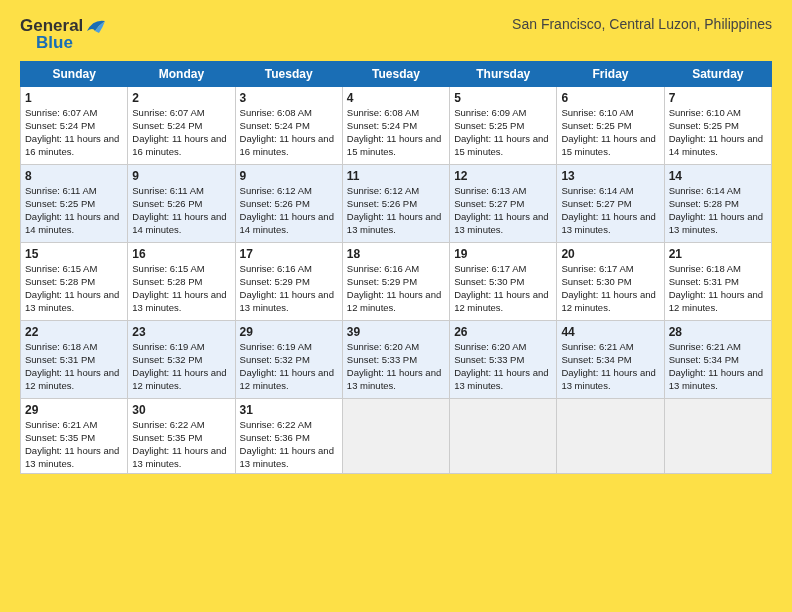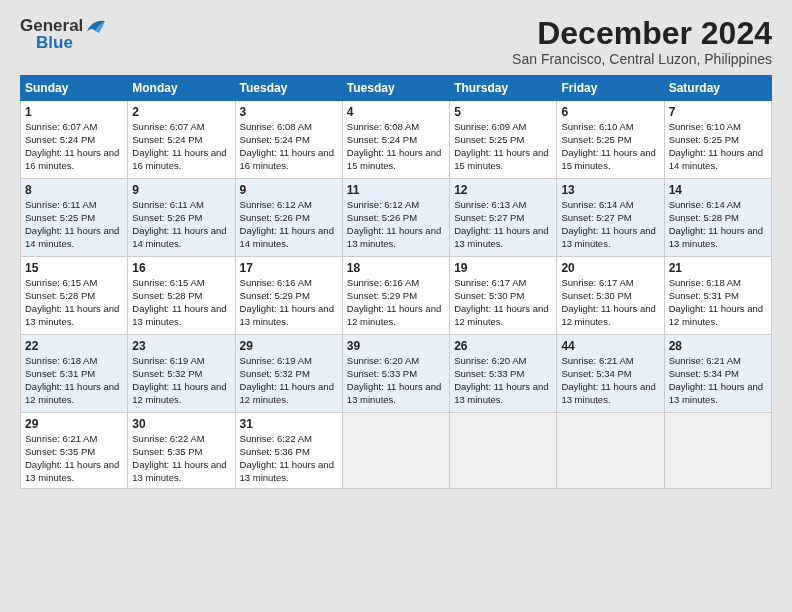--- a/index.html
+++ b/index.html
@@ -7,21 +7,21 @@
       font-family: Arial, sans-serif;
       background: #fff;
       width: 792px;
       height: 612px;
       overflow: hidden;
     }
     .page {
       width: 792px;
       height: 612px;
       padding: 16px 20px 10px 20px;
-      background: #e5e5e5;
+      background: #fde047;
     }
     .header {
       display: flex;
       justify-content: space-between;
       align-items: flex-start;
       margin-bottom: 8px;
     }
     .logo {
       display: flex;
       flex-direction: column;
@@ -49,21 +49,21 @@
       width: 100%;
       border-collapse: collapse;
       table-layout: fixed;
     }
     .calendar th {
       background: #1a6eb5;
       color: #fff;
       font-size: 12px;
       font-weight: bold;
       padding: 5px 4px;
-      text-align: left;
+      text-align: center;
       border: 1px solid #1a6eb5;
     }
     .calendar td {
       border: 1px solid #ccc;
       vertical-align: top;
       padding: 3px 4px;
       font-size: 9.5px;
       color: #222;
       line-height: 1.35;
       height: 78px;
@@ -97,21 +97,20 @@
       <div class="logo-row">
         <span style="font-size:17px;font-weight:bold;color:#333;">General</span>
         <svg width="22" height="18" viewBox="0 0 22 18">
           <path d="M2 14 Q8 2 20 4 Q14 8 10 14 Q8 10 2 14Z" fill="#1a6eb5"></path>
           <path d="M10 14 Q14 8 20 4 Q18 10 14 16Z" fill="#4a9ee0"></path>
         </svg>
       </div>
       <span style="font-size:17px;font-weight:bold;color:#1a6eb5;margin-top:-3px;margin-left:16px;">Blue</span>
     </div>
     <div class="title-block">
-      <div class="month-title">December 2024</div>
       <div class="location">San Francisco, Central Luzon, Philippines</div>
     </div>
   </div>
 
   <table class="calendar">
     <thead>
       <tr id="header-row">
           <th>Sunday</th>
           <th>Monday</th>
           <th>Tuesday</th>

